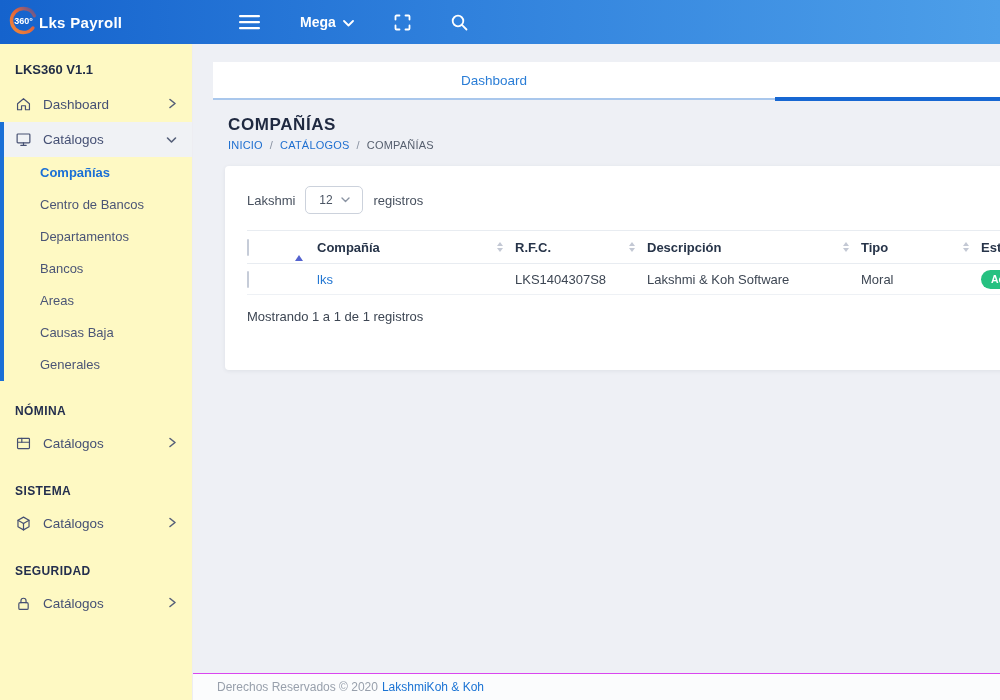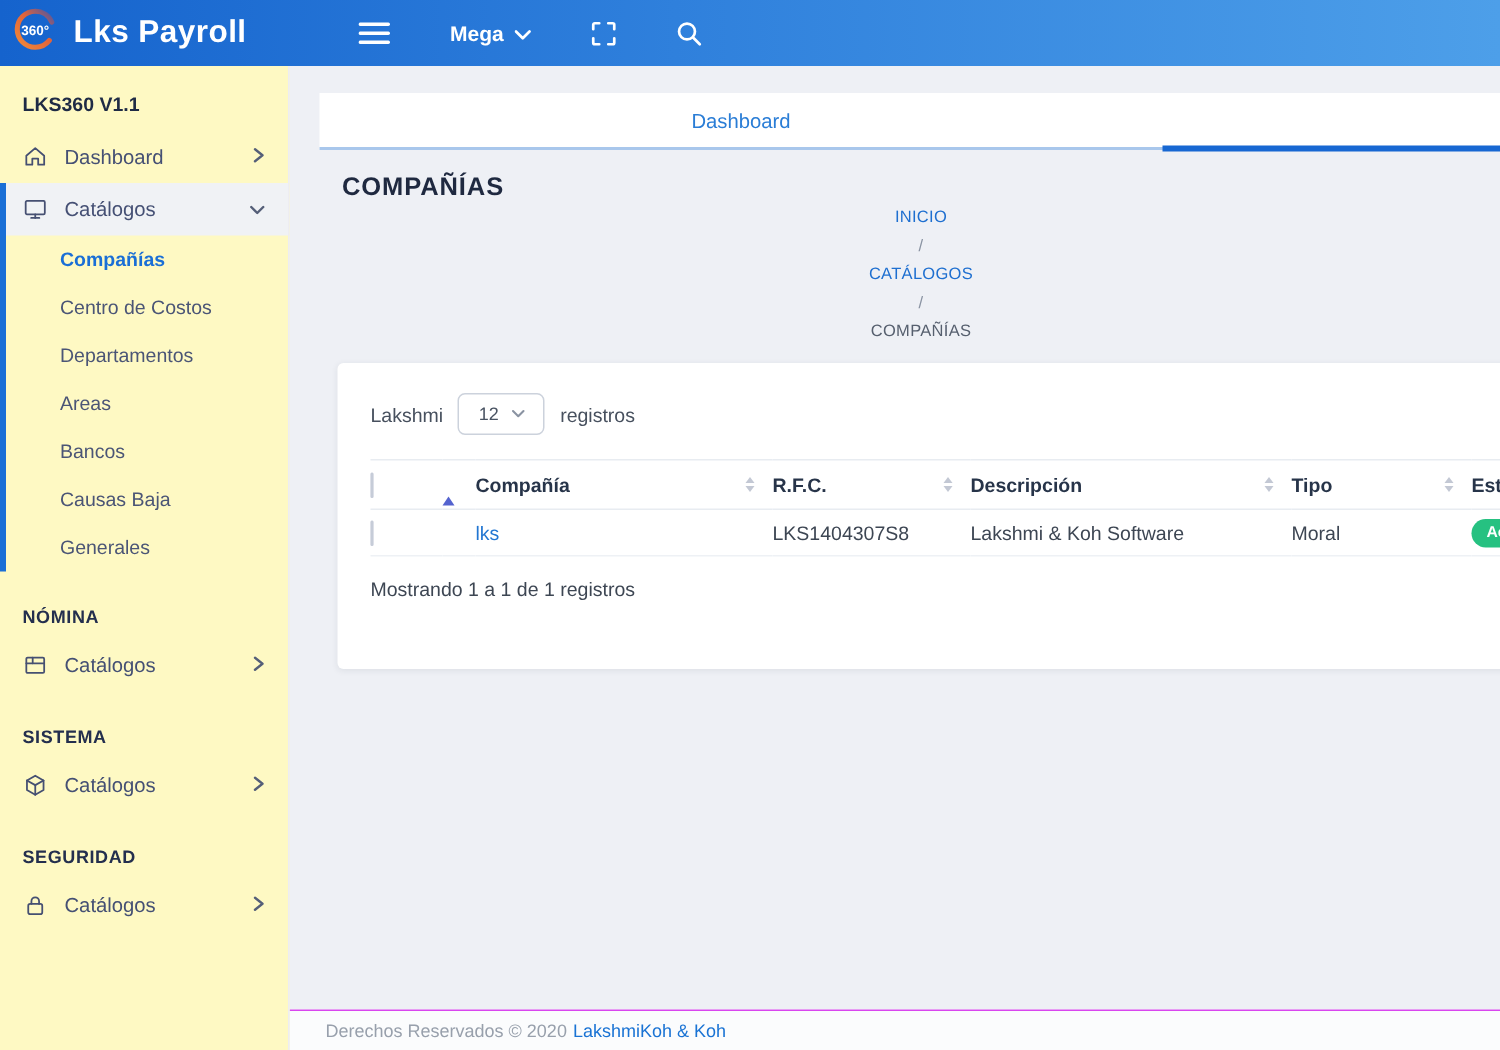--- a/index.html
+++ b/index.html
@@ -4,21 +4,21 @@
 <style>
   * { margin:0; padding:0; box-sizing:border-box; }
   html,body { width:1000px; height:700px; overflow:hidden;
     font-family:"Liberation Sans", sans-serif; background:#eef0f5; position:relative; }
 
   
   .navbar { position:absolute; top:0; left:0; width:1000px; height:44px;
     background:linear-gradient(90deg,#1563cd 0%, #2f80dc 45%, #4d9fe9 100%);
     display:flex; align-items:center; z-index:30; }
   .brand-area { width:193px; display:flex; align-items:center; padding-left:8px; }
-  .brand-text { color:#fff; font-size:21px; font-weight:bold; margin-left:10px; letter-spacing:.3px; }
+  .brand-text { color:#fff; font-size:15px; font-weight:bold; letter-spacing:.3px; }
   .nav-controls { display:flex; align-items:center; margin-left:26px; gap:0; }
   .nav-btn { display:flex; align-items:center; justify-content:center; height:44px; padding:0 20px; cursor:pointer; }
   .mega { color:#fff; font-size:14px; font-weight:bold; display:flex; align-items:center; gap:7px; }
 
   
   .sidebar { position:absolute; top:44px; left:0; width:193px; bottom:0; background:#fef9c3;
     border-right:1px solid #ededf2; z-index:20; }
   .sidebar-version { padding:18px 15px 10px 15px; font-size:13px; font-weight:bold; color:#1f2b45; }
   .menu-item { display:flex; align-items:center; padding:9px 15px; font-size:13.5px; color:#455074; cursor:pointer; }
   .menu-item .mi-icon { width:17px; height:17px; margin-right:11px; flex:0 0 auto; }
@@ -36,21 +36,21 @@
   
   .main { position:absolute; top:44px; left:193px; right:0; bottom:0; overflow:hidden; background:#eef0f5; }
   .tab-strip { position:relative; margin:18px 0 0 20px; height:38px; background:#fff;
     border-bottom:2px solid #a9c7ec; }
   .tab { position:absolute; left:0; top:0; width:562px; height:38px; line-height:38px;
     text-align:center; color:#2a7dd6; font-size:13.5px; cursor:pointer; }
   .active-underline { position:absolute; right:0; bottom:-3px; width:225px; height:4px; background:#1767d2; }
 
   .page-head { padding:15px 0 0 35px; }
   .page-title { font-size:17px; font-weight:bold; color:#1f2940; letter-spacing:.6px; }
-  .breadcrumb { margin-top:4px; font-size:11px; letter-spacing:.2px; display:flex; gap:7px; align-items:center;flex-direction:column; }
+  .breadcrumb { margin-top:4px; font-size:11px; letter-spacing:.2px; display:flex; gap:7px; align-items:center; }
   .crumb-link { color:#1e6fd0; cursor:pointer; text-decoration:none; }
   .crumb-sep { color:#8a93a2; }
   .crumb-current { color:#565f6e; }
 
   .card { margin:15px -140px 0 32px; background:#fff; border-radius:4px;
     box-shadow:0 1px 4px rgba(40,50,70,.08); padding:20px 22px 46px 22px; }
   .length-row { display:flex; align-items:center; gap:10px; font-size:13px; color:#47505e; margin-bottom:16px; }
   .length-select { display:inline-flex; align-items:center; justify-content:center; gap:8px;
     width:58px; height:28px; border:1px solid #ccd2dc; border-radius:5px; font-size:12px; color:#4a5463; cursor:pointer; }
 
@@ -152,24 +152,24 @@
       </svg>
       <span>Catálogos</span>
       <span class="chev">
         <svg width="11" height="8" viewBox="0 0 11 8" class="chev-stroke">
             <polyline points="1.5,2 5.5,6 9.5,2"></polyline>
           </svg>
       </span>
     </div>
     <ul class="submenu">
       <li class="active">Compañías</li>
-      <li>Centro de Costos</li>
+      <li>Centro de Bancos</li>
       <li>Departamentos</li>
+      <li>Bancos</li>
       <li>Areas</li>
-      <li>Bancos</li>
       <li>Causas Baja</li>
       <li>Generales</li>
     </ul>
   </div>
 
   <div class="section-label">NÓMINA</div>
   <div class="menu-item">
     <svg class="mi-icon icon-stroke" viewBox="0 0 20 20">
       <rect x="3" y="4" width="14" height="12" rx="1"></rect>
       <line x1="3" y1="8.5" x2="17" y2="8.5"></line>

